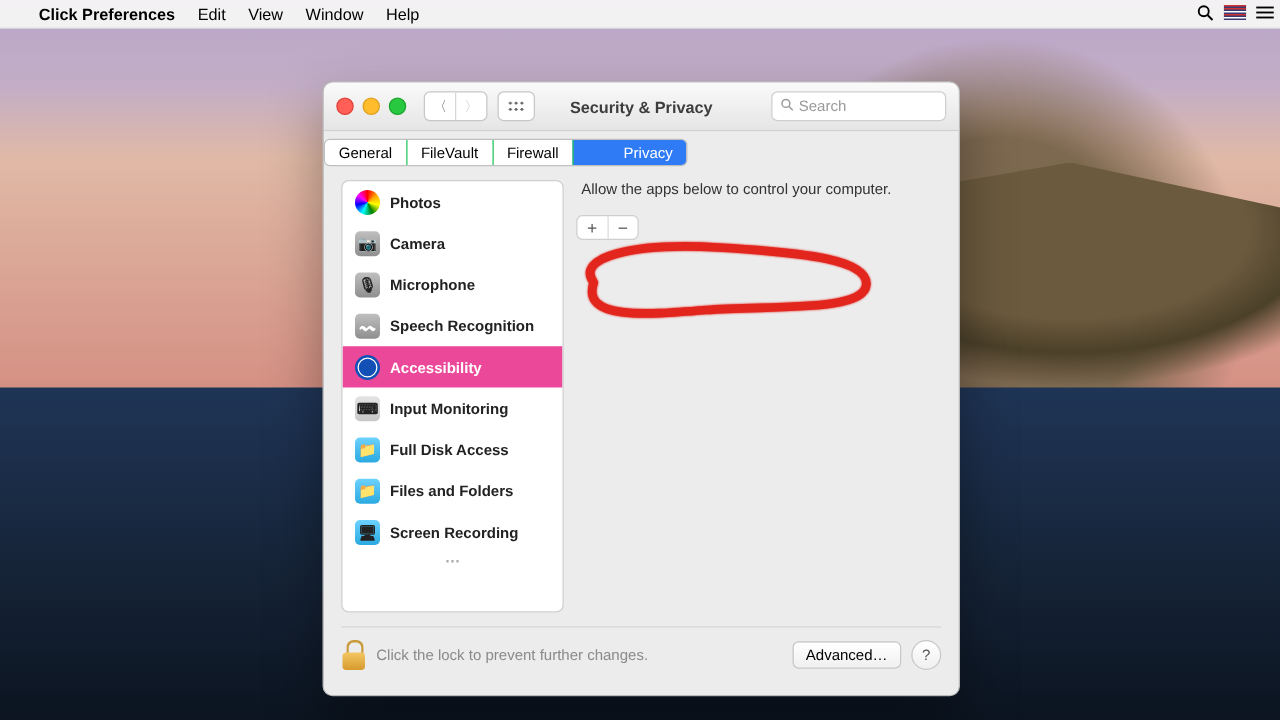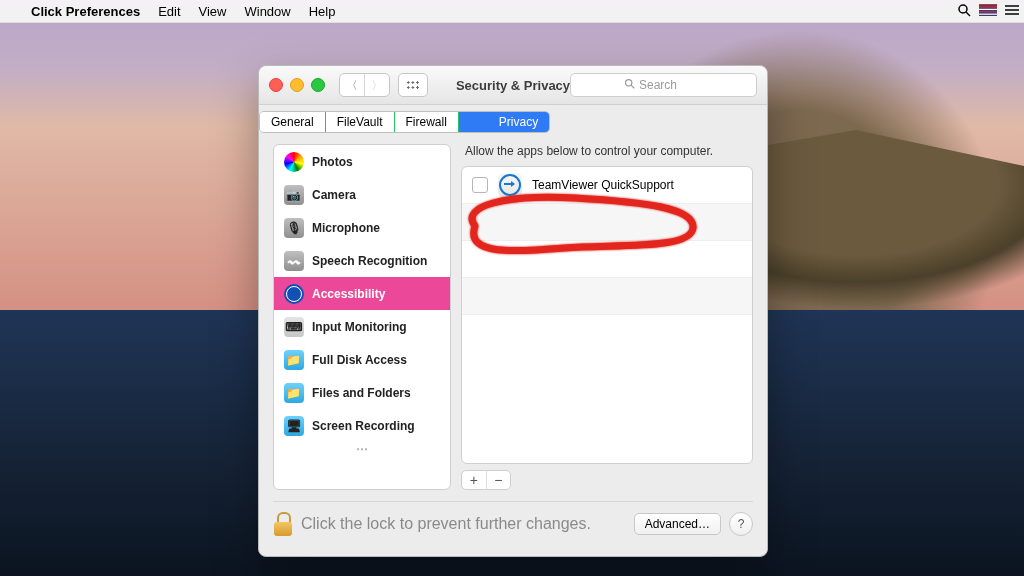--- a/index.html
+++ b/index.html
@@ -36,21 +36,21 @@
   .tl-max{background:#28c940;border:1px solid #1ba42c;}
   .navbtns{display:flex;margin-left:14px;border:1px solid #c7c7c7;border-radius:5px;overflow:hidden;background:#fff;}
   .navbtns div{width:24px;height:22px;display:flex;align-items:center;justify-content:center;color:#6a6a6a;font-size:11px;}
   .navbtns div+div{border-left:1px solid #d6d6d6;}
   .gridbtn{margin-left:8px;width:28px;height:22px;border:1px solid #c7c7c7;border-radius:5px;background:#fff;
     display:flex;align-items:center;justify-content:center;}
   .gridbtn .dots{width:14px;height:10px;background:
     radial-gradient(circle,#6a6a6a 1.2px,transparent 1.3px) 0 0/4.6px 5px;}
   .wintitle{position:absolute;left:0;right:0;text-align:center;font-size:13px;font-weight:700;color:#3d3d3d;pointer-events:none;}
   .searchbox{margin-left:auto;margin-right:10px;width:138px;height:22px;border:1px solid #cfcfcf;border-radius:5px;
-    background:#fff;display:flex;align-items:center;font-size:12px;color:#9a9a9a;padding-left:47px;}
+    background:#fff;display:flex;align-items:center;font-size:12px;color:#9a9a9a;}
   .searchbox .mag{margin:0 4px 0 6px;font-size:12px;}
   
   .tabs{display:flex;justify-content:flex-start;margin-top:6px;}
   .segment{display:flex;border:1px solid #bfbfbf;border-radius:5px;overflow:hidden;font-size:12px;}
   .segment div{padding:3px 11px;background:#fff;border-left:1px solid #22c55e;}
   .segment div:first-child{border-left:none;}
   .segment .active{background:#2f7bf6;color:#fff;padding-left:40px;}
   
   .split{position:absolute;top:78px;left:14px;right:14px;bottom:66px;display:flex;gap:10px;}
   .leftlist{width:176px;border:1px solid #cfcfcf;border-radius:6px;background:#fff;overflow:hidden;font-weight:bold;}
@@ -77,21 +77,21 @@
   .tvcircle::after{content:"";position:absolute;left:10px;top:5px;border:3px solid transparent;border-left:4px solid #1478d6;}
   .addremove{margin-top:6px;display:flex;border:1px solid #cfcfcf;border-radius:5px;background:#fff;width:48px;font-size:14px;color:#555;}
   .addremove div{flex:1;text-align:center;line-height:18px;}
   .addremove div+div{border-left:1px solid #dcdcdc;}
   
   .footer{position:absolute;left:14px;right:14px;bottom:10px;height:44px;border-top:1px solid #d6d6d6;
     display:flex;align-items:center;}
   .lockicon{width:20px;height:24px;margin-right:8px;position:relative;}
   .lockicon .sh{position:absolute;top:0;left:4px;width:10px;height:10px;border:2px solid #c79a3a;border-bottom:none;border-radius:6px 6px 0 0;}
   .lockicon .bd{position:absolute;bottom:0;left:1px;width:18px;height:14px;background:linear-gradient(#f3c763,#d79a2e);border-radius:3px;}
-  .locktext{font-size:16px;color:#8a8a8a;}
+  .locktext{font-size:12px;color:#8a8a8a;}
   .advbtn{margin-left:auto;border:1px solid #c8c8c8;background:linear-gradient(#ffffff,#f0f0f0);
     border-radius:5px;font-size:12px;padding:3px 10px;}
   .helpbtn{margin-left:8px;width:22px;height:22px;border:1px solid #c8c8c8;border-radius:50%;
     background:linear-gradient(#ffffff,#f0f0f0);font-size:12px;display:flex;align-items:center;justify-content:center;color:#555;}
   
   .annot{position:absolute;pointer-events:none;}
   .annot path{stroke:#e2261e;stroke-width:7;fill:none;stroke-linecap:round;stroke-linejoin:round;filter:drop-shadow(0 0 1px #e2261e);}
 </style>
 </head>
 <body>
@@ -204,33 +204,20 @@
         </div>
         <div class="lrow">
           <div class="licon display">🖥</div>
           <span>Screen Recording</span>
         </div>
         <div class="ellipsis">⋯</div>
       </div>
 
       <div class="rightpane">
         <div class="rhead">Allow the apps below to control your computer.</div>
-        <div class="applist">
-          <div class="row">
-            <div class="chk"></div>
-            <div class="appicon">
-                <div class="tvcircle"></div>
-              </div>
-            <span>TeamViewer QuickSupport</span>
-          </div>
-          <div class="row alt"></div>
-          <div class="row"></div>
-          <div class="row alt"></div>
-          <div class="row" style="border-bottom:none"></div>
-        </div>
         <div class="addremove">
           <div>+</div>
           <div>−</div>
         </div>
       </div>
     </div>
 
     <div class="footer">
       <div class="lockicon">
           <div class="sh"></div>

